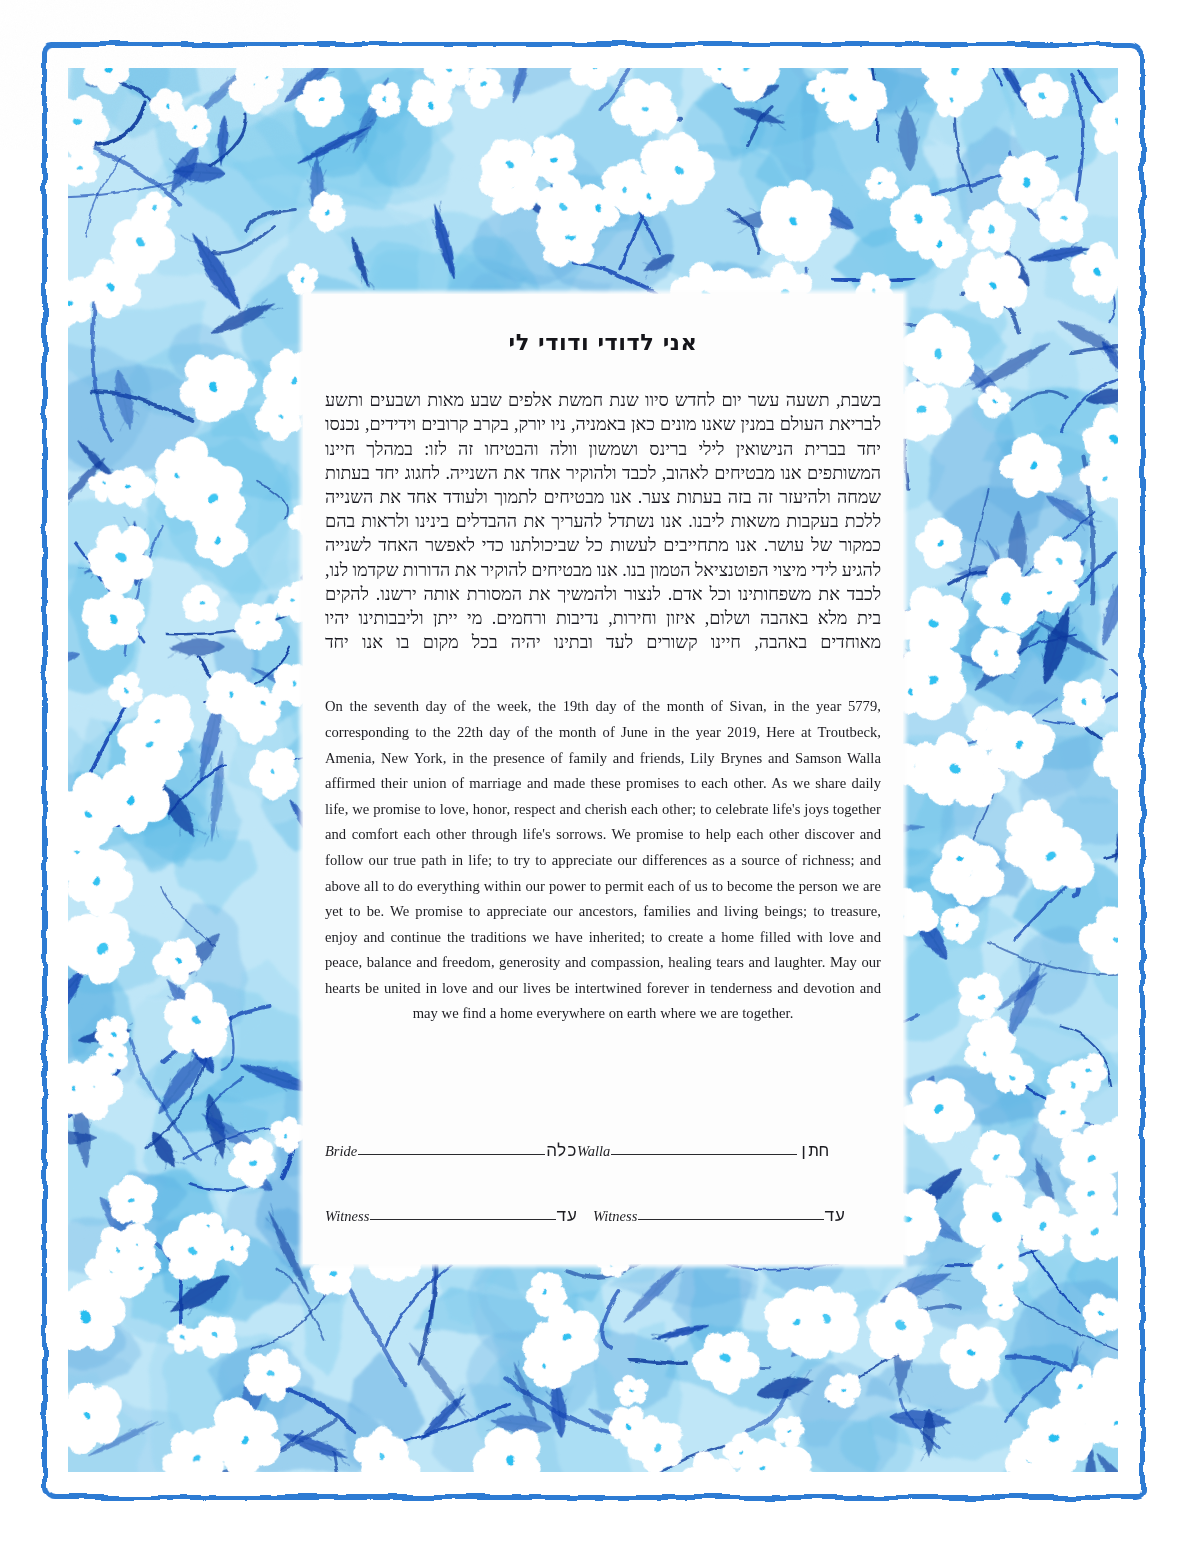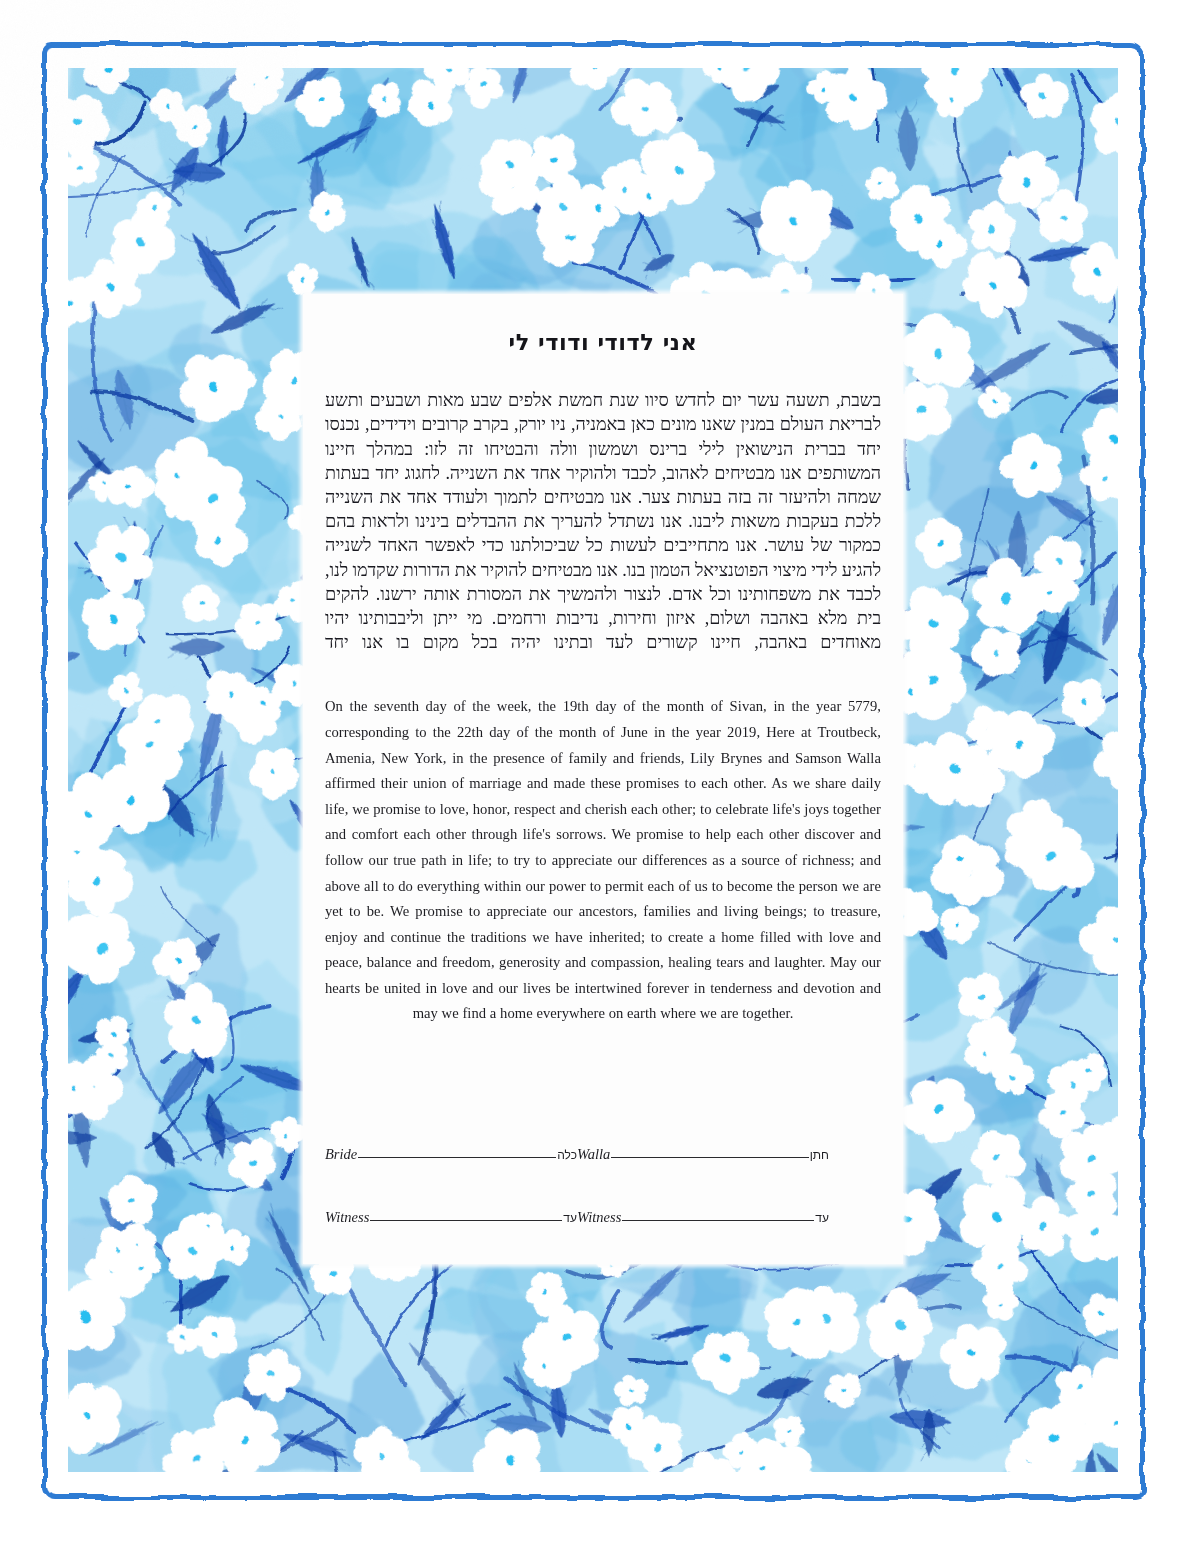--- a/index.html
+++ b/index.html
@@ -121,42 +121,42 @@
   .sig-block {
     position: absolute;
     left: 22px;
     right: 22px;
     bottom: 38px;
   }
   .sig-row {
     display: flex;
     margin-bottom: 46px;
   }
-  .sig-row:last-child { margin-bottom: 0; }
+  .sig-row:last-child { margin-bottom: 0; gap: 16px; }
   .sig-field {
     display: flex;
     align-items: baseline;
     width: 252px;
     font-family: "Liberation Serif", serif;
     font-size: 14.5px;
     color: #1d1d22;
   }
   .sig-label { flex: 0 0 auto; font-style: italic; }
   .sig-line {
     flex: 1 1 auto;
     border-bottom: 1.3px solid #2a2a2e;
     height: 1px;
     margin: 0 1px 1px 1px;
     position: relative;
     top: -1px;
   }
   .sig-heb {
     flex: 0 0 auto;
-    font-family: Liberation Sans, sans-serif;
-    font-size: 12px;
+    font-family: Liberation Mono, monospace;
+    font-size: 17px;
     direction: rtl;
   }
 
   .paper-grain {
     position: absolute;
     inset: 0;
     z-index: 11;
     pointer-events: none;
     opacity: 0.30;
   }

